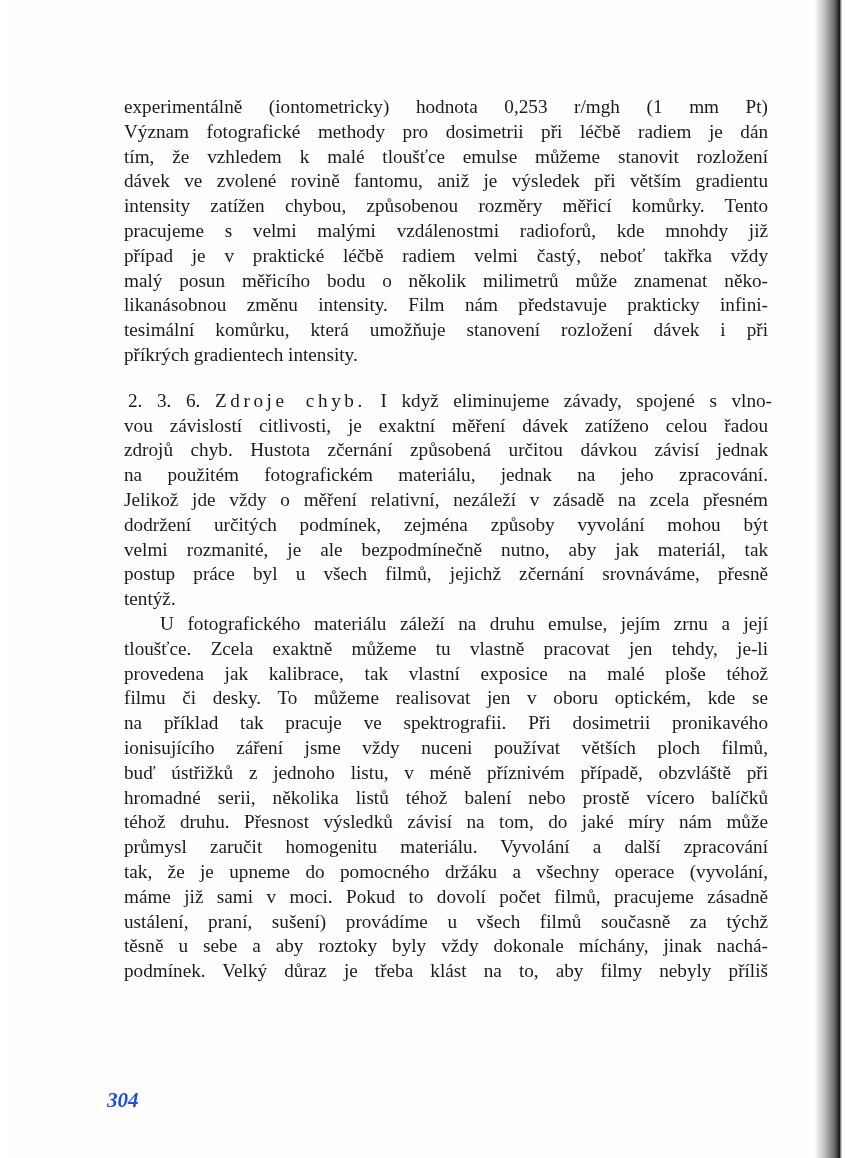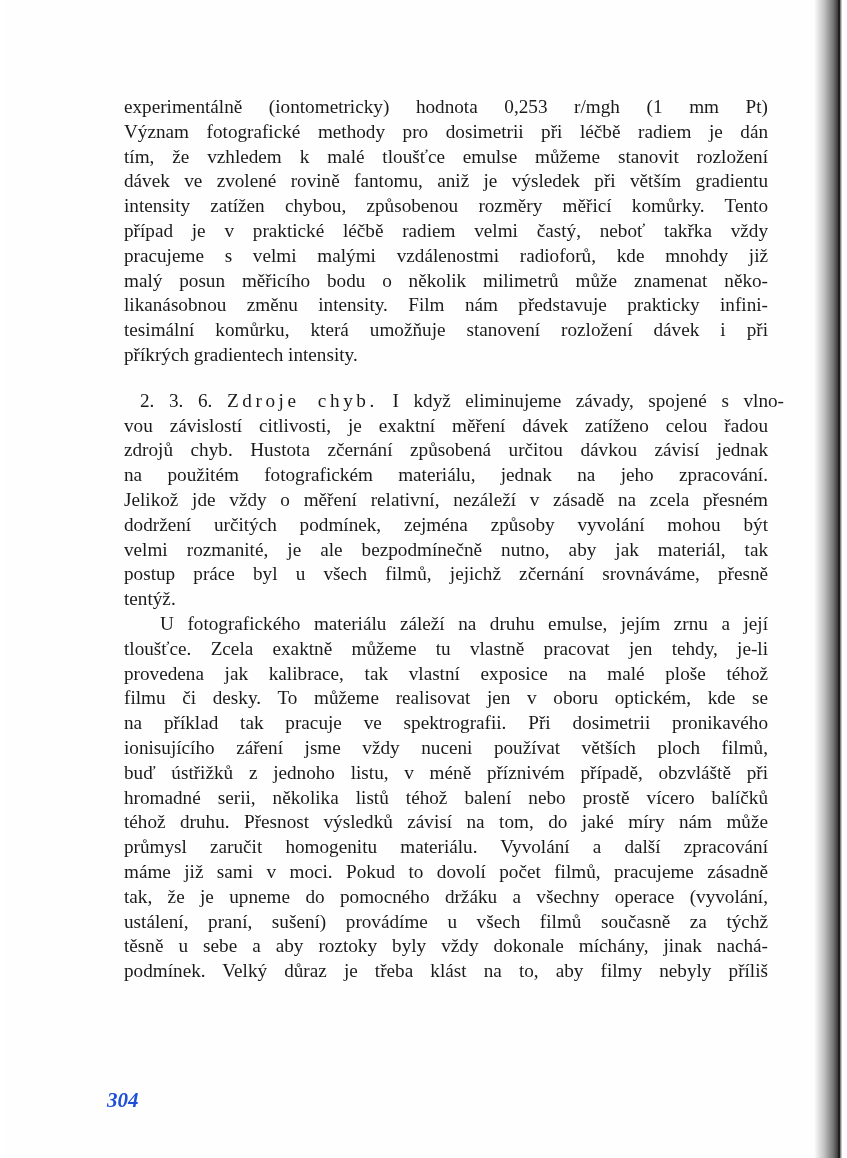--- a/index.html
+++ b/index.html
@@ -35,32 +35,32 @@
   <div class="binding-line"></div>
 
   <div class="column">
 
     <div class="para">
       <span class="line">experimentálně (iontometricky) hodnota 0,253 r/mgh (1 mm Pt)</span>
       <span class="line">Význam fotografické methody pro dosimetrii při léčbě radiem je dán</span>
       <span class="line">tím, že vzhledem k malé tloušťce emulse můžeme stanovit rozložení</span>
       <span class="line">dávek ve zvolené rovině fantomu, aniž je výsledek při větším gradientu</span>
       <span class="line">intensity zatížen chybou, způsobenou rozměry měřicí komůrky. Tento</span>
+      <span class="line">pracujeme s velmi malými vzdálenostmi radioforů, kde mnohdy již</span>
       <span class="line">případ je v praktické léčbě radiem velmi častý, neboť takřka vždy</span>
-      <span class="line">pracujeme s velmi malými vzdálenostmi radioforů, kde mnohdy již</span>
       <span class="line">malý posun měřicího bodu o několik milimetrů může znamenat něko-</span>
       <span class="line">likanásobnou změnu intensity. Film nám představuje prakticky infini-</span>
       <span class="line">tesimální komůrku, která umožňuje stanovení rozložení dávek i při</span>
       <span class="line last">příkrých gradientech intensity.</span>
     </div>
 
     <div class="gap"></div>
 
     <div class="para section-head">
-      <span class="line" style="padding-left: 0px; text-indent: 0px; margin-left: 16px; box-sizing: border-box; width: 100%;">
+      <span class="line" style="padding-left: 0px; text-indent: 0px; margin-left: 4px; box-sizing: border-box; width: 100%;">
         <span style="margin-left: 0px;">2. 3. 6.</span>
         <span class="spaced">Zdroje chyb.</span>
         <span>I když eliminujeme závady, spojené s vlno-</span>
       </span>
       <span class="line">vou závislostí citlivosti, je exaktní měření dávek zatíženo celou řadou</span>
       <span class="line">zdrojů chyb. Hustota zčernání způsobená určitou dávkou závisí jednak</span>
       <span class="line">na použitém fotografickém materiálu, jednak na jeho zpracování.</span>
       <span class="line">Jelikož jde vždy o měření relativní, nezáleží v zásadě na zcela přesném</span>
       <span class="line">dodržení určitých podmínek, zejména způsoby vyvolání mohou být</span>
       <span class="line">velmi rozmanité, je ale bezpodmínečně nutno, aby jak materiál, tak</span>
@@ -72,22 +72,22 @@
       <span class="line" style="padding-left:0;margin-left:36px;">U fotografického materiálu záleží na druhu emulse, jejím zrnu a její</span>
       <span class="line">tloušťce. Zcela exaktně můžeme tu vlastně pracovat jen tehdy, je-li</span>
       <span class="line">provedena jak kalibrace, tak vlastní exposice na malé ploše téhož</span>
       <span class="line">filmu či desky. To můžeme realisovat jen v oboru optickém, kde se</span>
       <span class="line">na příklad tak pracuje ve spektrografii. Při dosimetrii pronikavého</span>
       <span class="line">ionisujícího záření jsme vždy nuceni používat větších ploch filmů,</span>
       <span class="line">buď ústřižků z jednoho listu, v méně příznivém případě, obzvláště při</span>
       <span class="line">hromadné serii, několika listů téhož balení nebo prostě vícero balíčků</span>
       <span class="line">téhož druhu. Přesnost výsledků závisí na tom, do jaké míry nám může</span>
       <span class="line">průmysl zaručit homogenitu materiálu. Vyvolání a další zpracování</span>
+      <span class="line">tak, že je upneme do pomocného držáku a všechny operace (vyvolání,</span>
       <span class="line">máme již sami v moci. Pokud to dovolí počet filmů, pracujeme zásadně</span>
-      <span class="line">tak, že je upneme do pomocného držáku a všechny operace (vyvolání,</span>
       <span class="line">ustálení, praní, sušení) provádíme u všech filmů současně za týchž</span>
       <span class="line">těsně u sebe a aby roztoky byly vždy dokonale míchány, jinak nachá-</span>
       <span class="line">podmínek. Velký důraz je třeba klást na to, aby filmy nebyly příliš</span>
     </div>
   </div>
 
   <div class="page-number">304</div>
 </div>
 
 </body></html>

